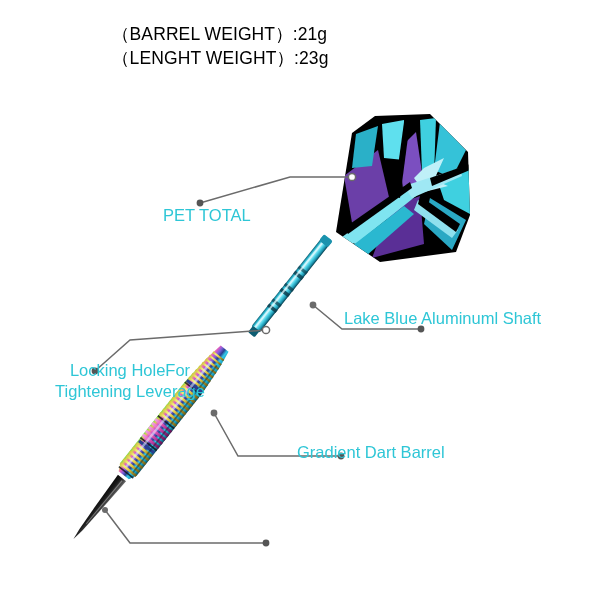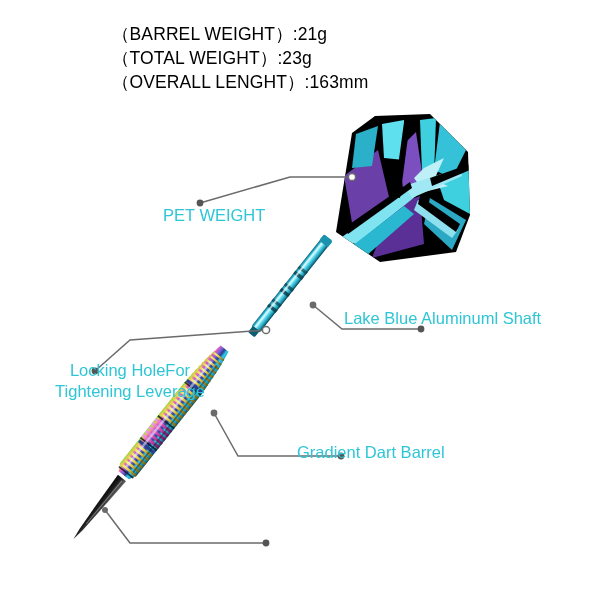--- a/index.html
+++ b/index.html
@@ -25,22 +25,21 @@
   #lbl-barrel{left:297px;top:442px;}
   #lbl-point{left:222px;top:531px;}
 </style>
 </head>
 <body>
 
 <div id="stage">
 
   <div id="spec">
     <div class="spec-line">（BARREL WEIGHT）:21g</div>
-    <div class="spec-line">（TOTAL WEIGHT）:23g</div>
-    <div class="spec-line">（OVERALL LENGHT）:163mm</div>
+    <div class="spec-line">（LENGHT WEIGHT）:23g</div>
   </div>
 
   <svg id="art" viewBox="0 0 600 600">
     <defs>
 
       <linearGradient id="gShaft" x1="0" y1="0" x2="0" y2="1">
         <stop offset="0%" stop-color="#0d5d72"></stop>
         <stop offset="16%" stop-color="#2bb8cf"></stop>
         <stop offset="38%" stop-color="#b8f2fa"></stop>
         <stop offset="58%" stop-color="#4fd4e8"></stop>
@@ -214,21 +213,21 @@
 
     <g fill="#555555">
       <circle cx="200" cy="203" r="3.4"></circle>
       <circle cx="421" cy="329" r="3.4"></circle>
       <circle cx="95" cy="371" r="3.4"></circle>
       <circle cx="341" cy="456" r="3.4"></circle>
       <circle cx="266" cy="543" r="3.4"></circle>
     </g>
   </svg>
 
-  <div class="callout" id="lbl-flight">PET WEIGHT</div>
+  <div class="callout" id="lbl-flight">PET TOTAL</div>
 
   <div class="callout two" id="lbl-lock">Locking HoleFor Tightening Leverage</div>
 
   <div class="callout" id="lbl-shaft">Lake Blue Aluminuml Shaft</div>
 
   <div class="callout" id="lbl-barrel">Gradient Dart Barrel</div>
 
 
 </div>
 

